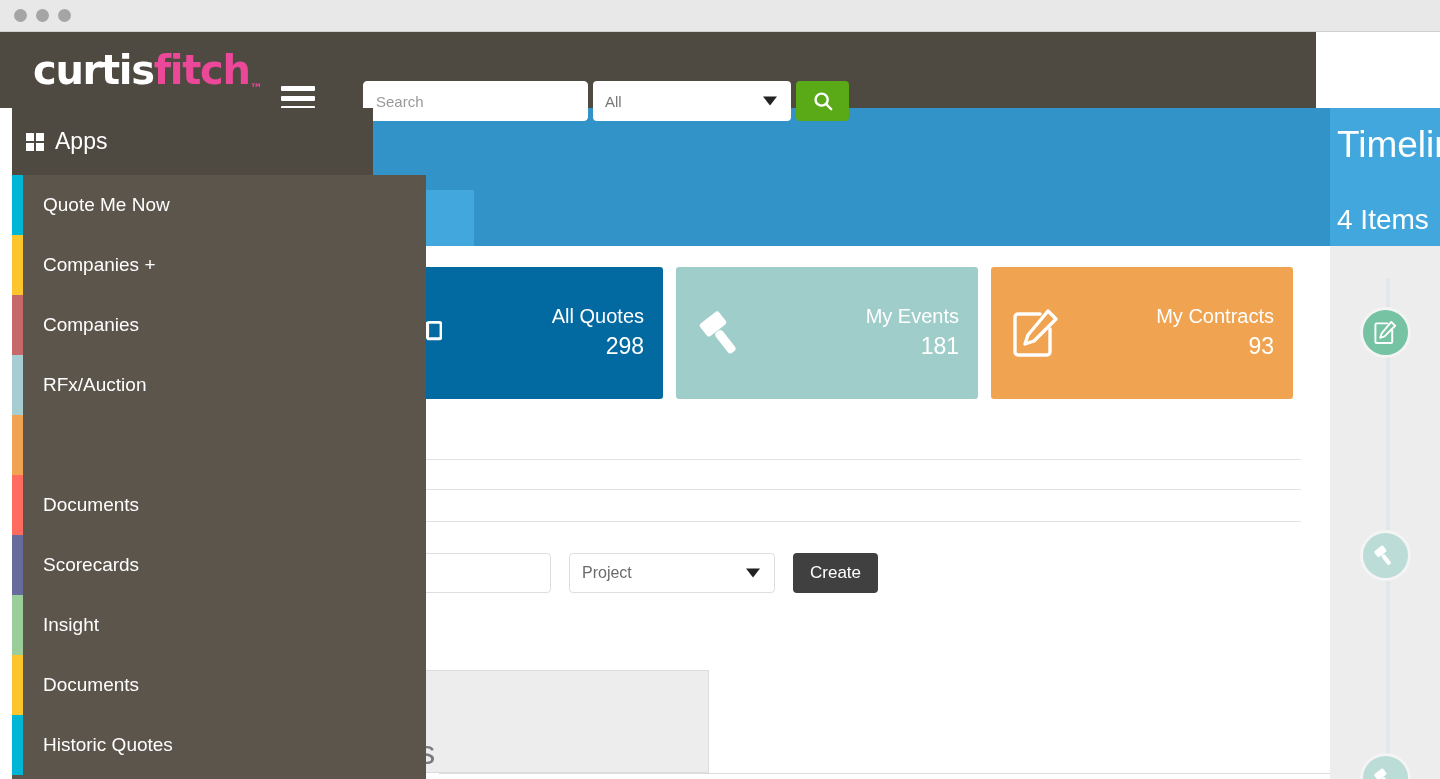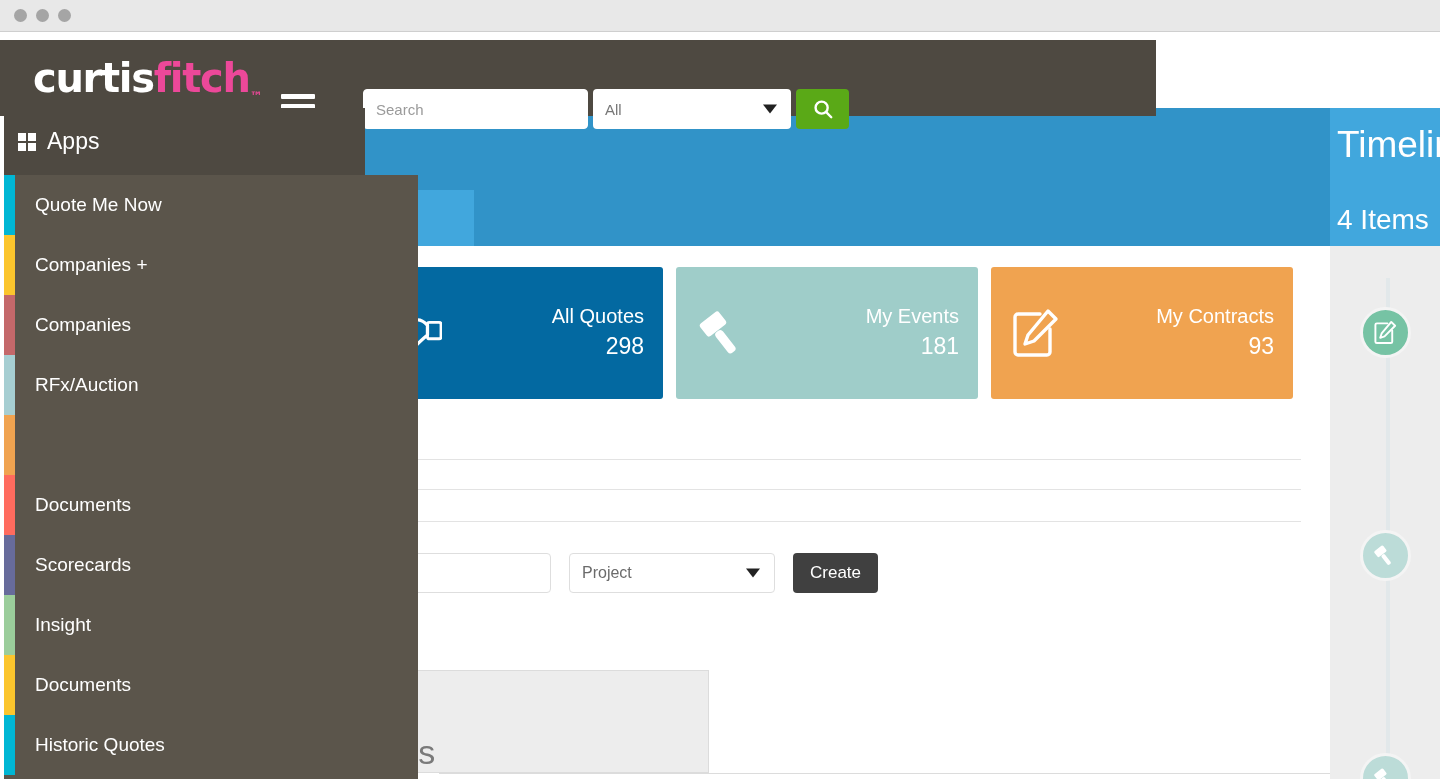--- a/index.html
+++ b/index.html
@@ -37,25 +37,24 @@
   .dot {
     width: 13px; height: 13px;
     border-radius: 50%;
     background: #a5a5a5;
   }
 
   
   .header {
     position: absolute;
     top: 32px; left: 0;
-    width: 1156px;
+    width: 1316px;
     height: 76px;
     background: #4e4941;
     z-index: 40;
-    margin-top: 8px;
   }
 
   .logo {
     position: absolute;
     left: 33px; top: 16px;
     font-size: 40px;
     font-weight: 700;
     letter-spacing: -1.3px;
     line-height: 44px;
     white-space: nowrap;
@@ -330,21 +329,21 @@
     display: flex;
     align-items: center;
     justify-content: center;
     border: 3px solid #f4f4f4;
   }
   .tl-node svg { display: block; }
 
   
   .sidebar {
     position: absolute;
-    left: 4px; top: 108px;
+    left: 12px; top: 108px;
     width: 361px;
     height: 671px;
     z-index: 50;
   }
   .apps-head {
     width: 361px;
     height: 67px;
     background: #4e4941;
     display: flex;
     align-items: center;

